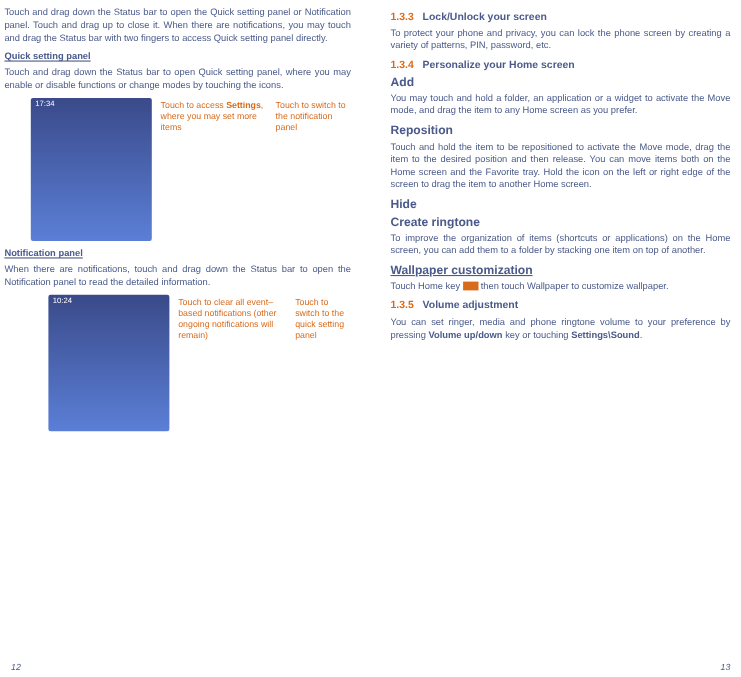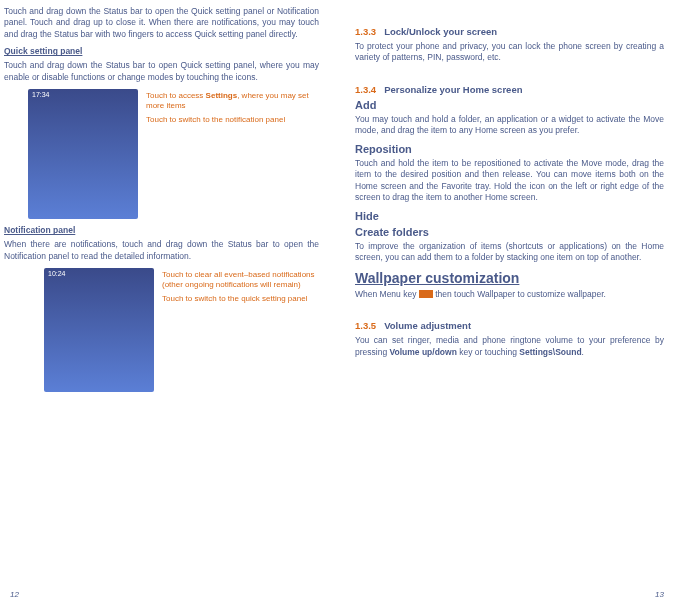--- a/index.html
+++ b/index.html
@@ -34,42 +34,42 @@
     }
     .phone-placeholder-b {
       width: 110px;
       height: 124px;
       background: linear-gradient(180deg, #3a4a8a 0%, #5b7fd6 100%);
       border-radius: 2px;
       position: relative;
       flex-shrink: 0;
     }
     .phone-status { color: #fff; font-size: 7px; padding: 2px 4px; }
-    .callouts { display: flex; flex-direction: column; gap: 4px; padding-top: 2px; }
+    .callouts { display: flex; flex-direction: row; gap: 4px; padding-top: 2px; }
     .callout { color: #d96a1a; font-size: 8px; line-height: 1.25; }
     .callout strong { color: #d96a1a; font-weight: bold; }
-    .num-heading { display: flex; gap: 8px; align-items: baseline; margin: 20px 0 4px; }
+    .num-heading { display: flex; gap: 8px; align-items: baseline; margin: 4px 0 4px; }
     .num-heading .num { color: #d96a1a; font-weight: bold; font-size: 9.5px; }
     .num-heading .txt { color: #4a5a8a; font-weight: bold; font-size: 9.5px; }
     .sub-heading { font-weight: bold; color: #4a5a8a; margin: 4px 0 3px; font-size: 11px; }
-    .sub-heading-nou { font-weight: bold; color: #4a5a8a; margin: 4px 0 3px; font-size: 14px; text-decoration: underline; }
+    .sub-heading-nou { font-weight: bold; color: #4a5a8a; margin: 4px 0 3px; font-size: 11px; text-decoration: underline; }
     .hide-icon {
       display: inline-block;
       width: 12px; height: 12px;
       background: #c7d1ea;
       border-radius: 50%;
       vertical-align: middle;
     }
     .menu-icon {
       display: inline-block;
       width: 14px; height: 8px;
       background: #d96a1a;
       vertical-align: middle;
     }
-    .page-num { position: absolute; bottom: 16px; color: #4a5a8a; font-size: 8px; font-style: italic; }
+    .page-num { position: absolute; bottom: 4px; color: #4a5a8a; font-size: 8px; font-style: italic; }
     .page-num-left { left: 10px; }
     .page-num-right { right: 10px; }
     .bold { font-weight: bold; }
   </style>
 </head>
 <body>
 
 <div class="page-left">
   <div class="body-text">Touch and drag down the Status bar to open the Quick setting panel or Notification panel. Touch and drag up to close it. When there are notifications, you may touch and drag the Status bar with two fingers to access Quick setting panel directly.</div>
 
@@ -118,26 +118,26 @@
   </div>
 
   <div class="sub-heading">Add</div>
   <div class="body-text">You may touch and hold a folder, an application or a widget to activate the Move mode, and drag the item to any Home screen as you prefer.</div>
 
   <div class="sub-heading">Reposition</div>
   <div class="body-text">Touch and hold the item to be repositioned to activate the Move mode, drag the item to the desired position and then release. You can move items both on the Home screen and the Favorite tray. Hold the icon on the left or right edge of the screen to drag the item to another Home screen.</div>
 
   <div class="sub-heading">Hide</div>
 
-  <div class="sub-heading">Create folders</div>
+  <div class="sub-heading">Create ringtone</div>
   <div class="body-text">To improve the organization of items (shortcuts or applications) on the Home screen, you can add them to a folder by stacking one item on top of another.</div>
 
   <div class="sub-heading-nou">Wallpaper customization</div>
   <div class="body-text">
-    <span>When Menu key </span><span class="menu-icon"></span><span> then touch Wallpaper to customize wallpaper.</span>
+    <span>Touch Home key </span><span class="menu-icon"></span><span> then touch Wallpaper to customize wallpaper.</span>
   </div>
 
   <div class="num-heading">
     <span class="num">1.3.5</span>
     <span class="txt">Volume adjustment</span>
   </div>
   <div class="body-text">
     <span>You can set ringer, media and phone ringtone volume to your preference by pressing </span><span class="bold">Volume up/down</span><span> key or touching </span><span class="bold">Settings\Sound</span><span>.</span>
   </div>
 

